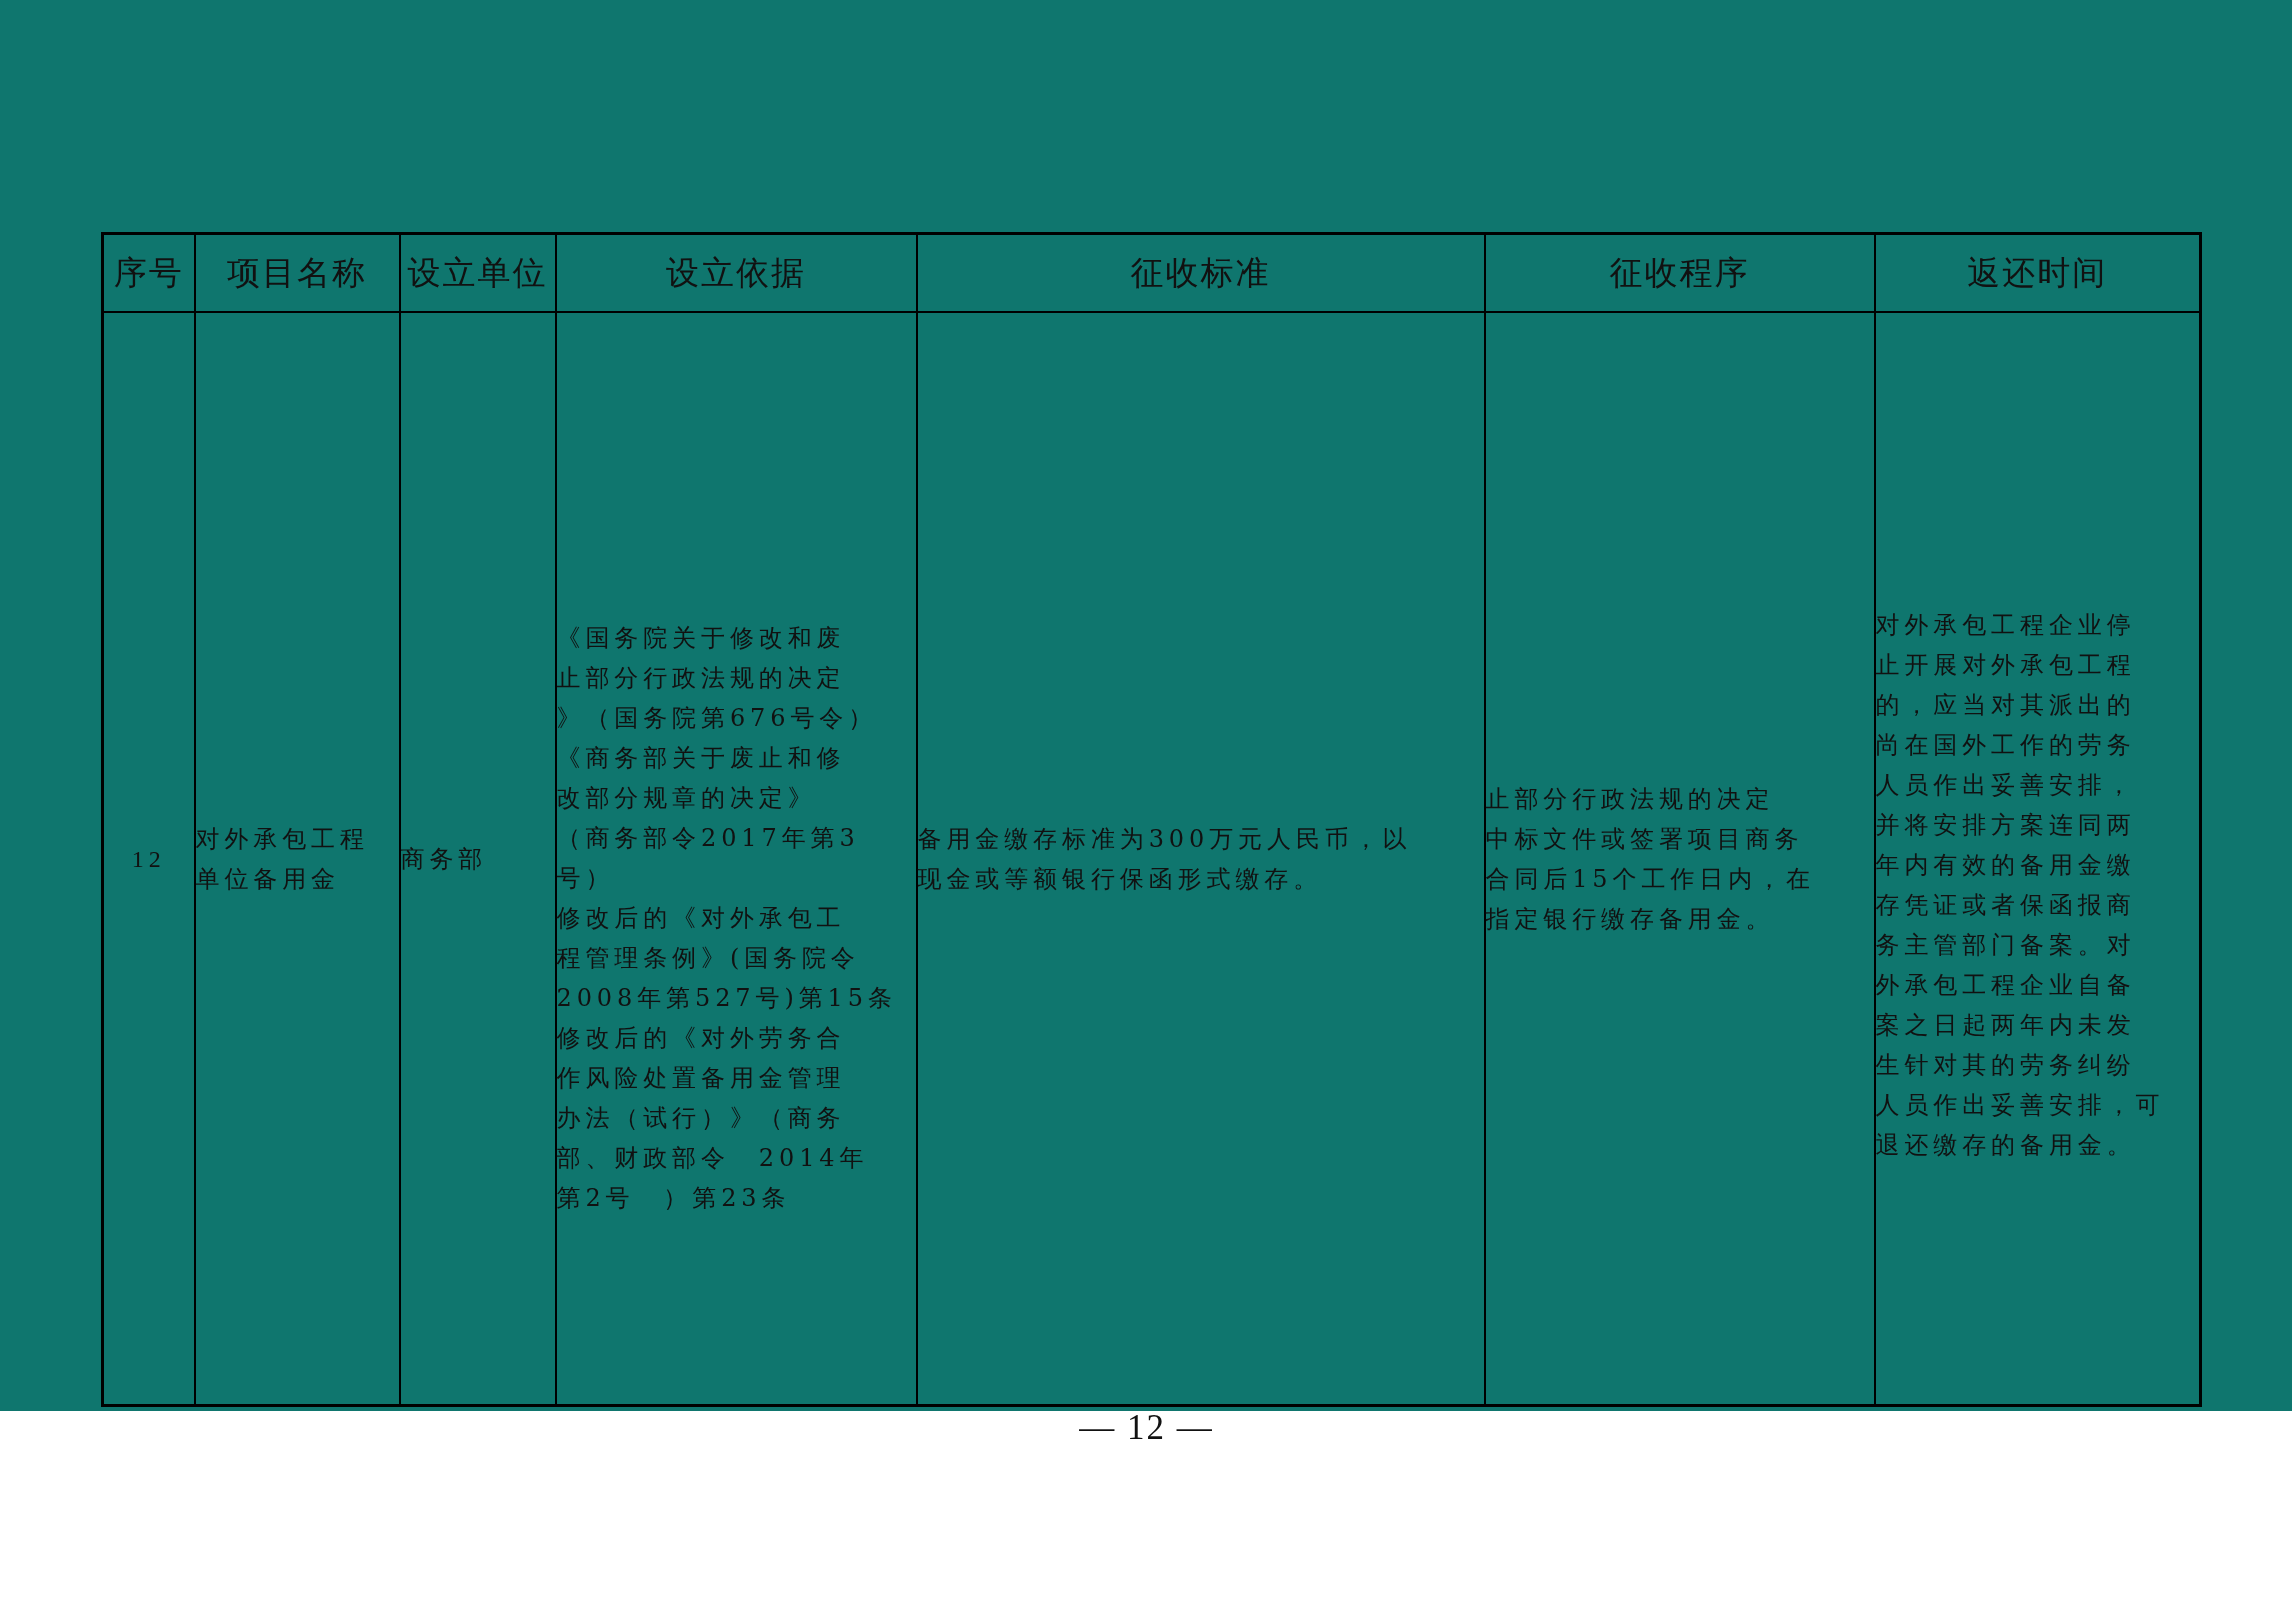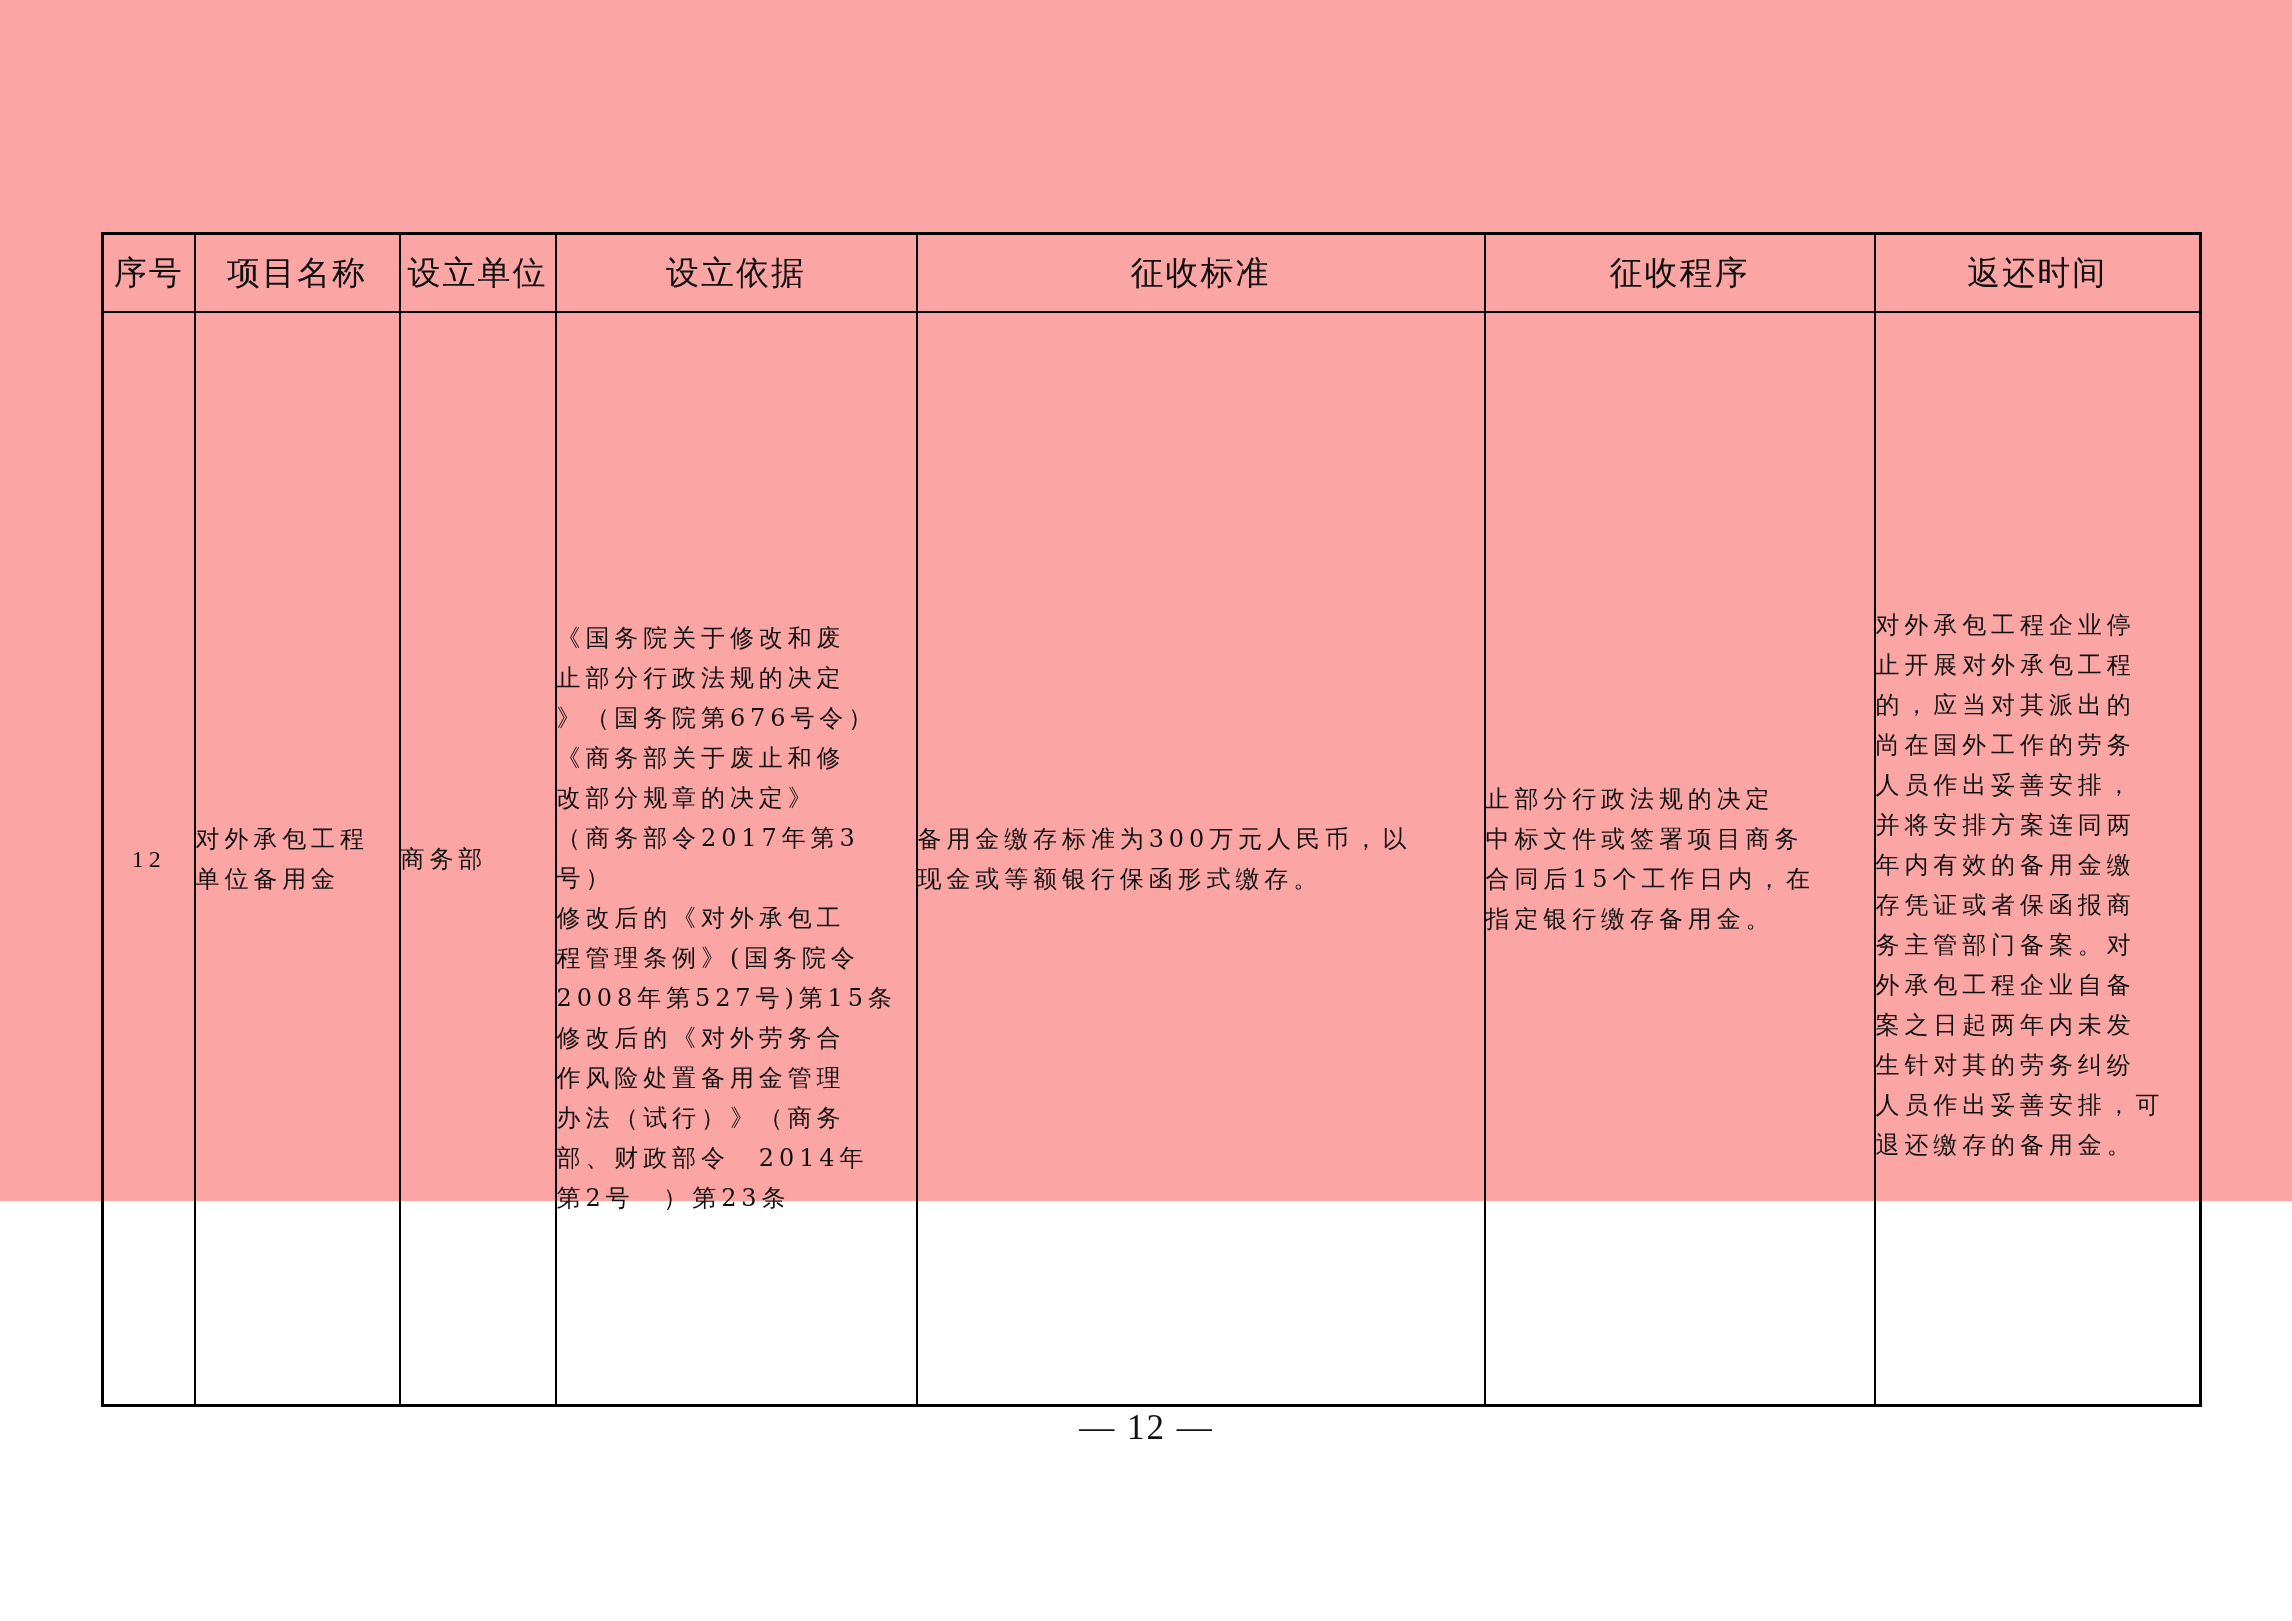--- a/index.html
+++ b/index.html
@@ -1,18 +1,18 @@
 <!DOCTYPE html>
 <html><head>
 <meta charset="utf-8">
 <style>
   html, body { margin: 0; padding: 0; background: #ffffff; }
   body { width: 2293px; height: 1621px; position: relative; overflow: hidden;
          font-family: "DejaVu Serif", "Liberation Serif", serif; color: #111; }
-  .page { position: absolute; left: 0; top: 0; width: 2293px; height: 1201px; background: #fca5a5; }
+  .page { position: absolute; left: 0; top: 0; width: 2293px; height: 1411px; background: #0f766e; }
   table.fee-table {
     position: absolute; left: 101px; top: 232px;
     width: 2098px; height: 1175px;
     border-collapse: collapse; table-layout: fixed;
     border: 3.9px solid #000;
   }
   table.fee-table th, table.fee-table td {
     border: 2.9px solid #000; padding: 0; vertical-align: middle;
   }
   table.fee-table th {

